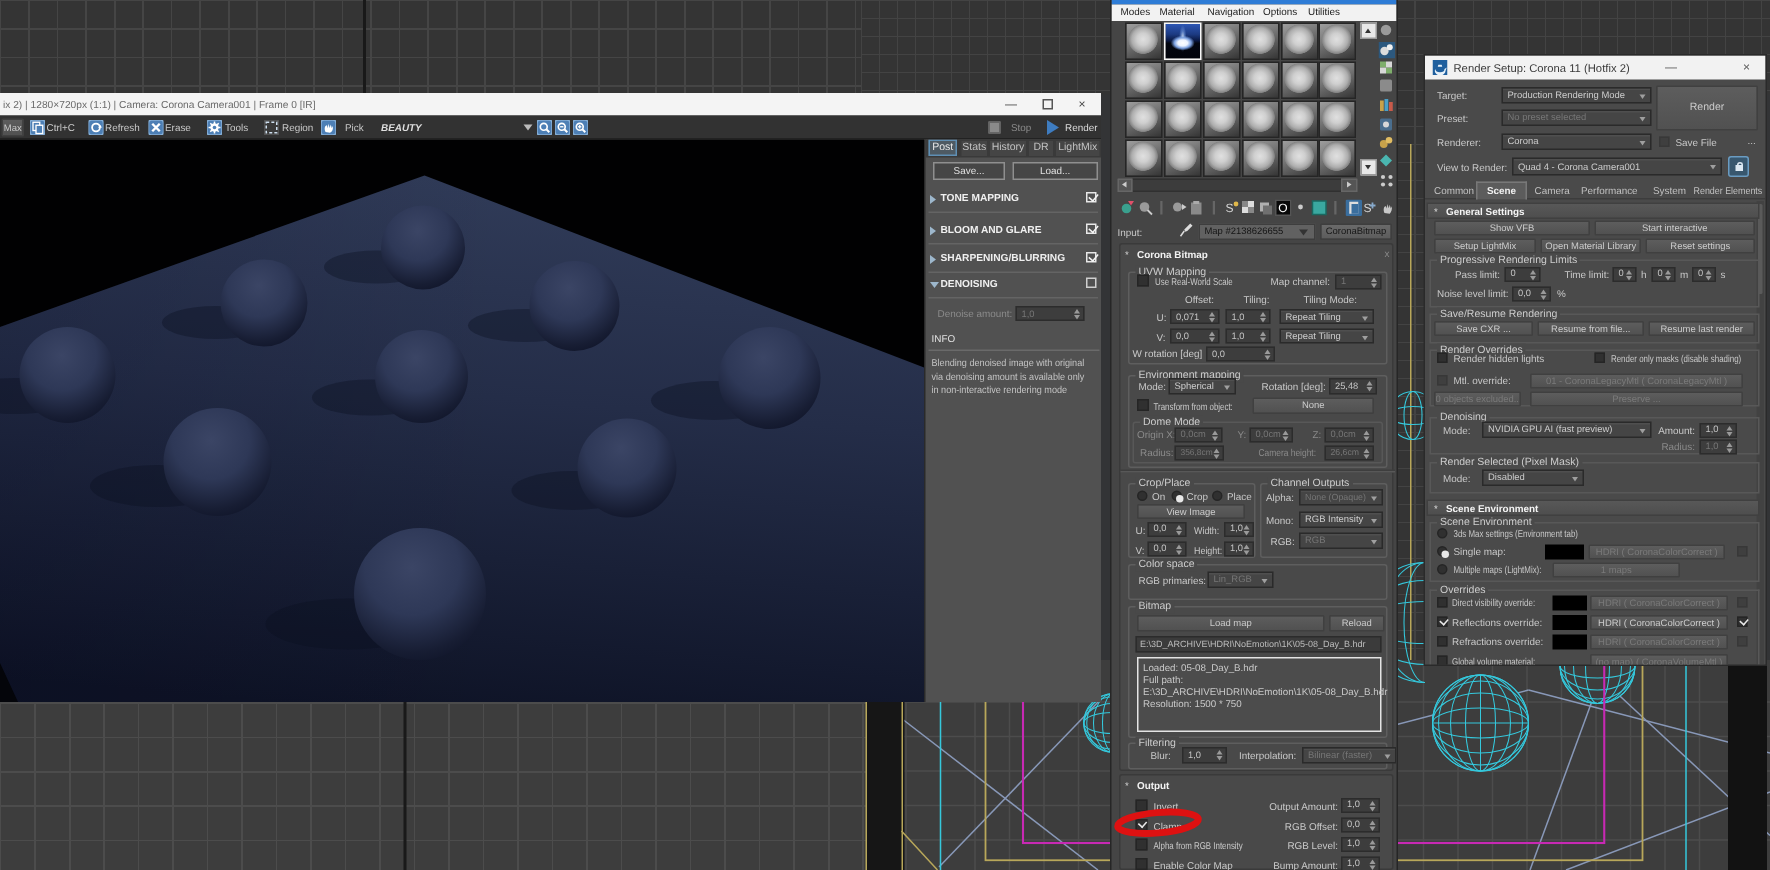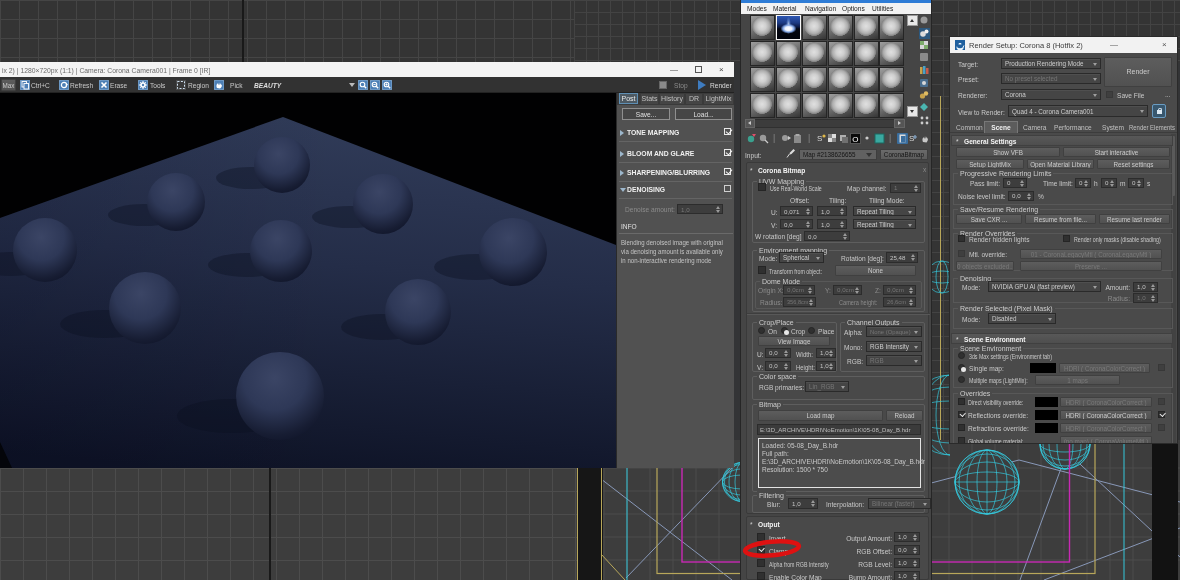--- a/index.html
+++ b/index.html
@@ -597,21 +597,21 @@
       <div class="sp" style="left:147px;top:54px;width:26px;height:10px;">1,0<i></i></div>
     </div>
   </div>
 
   <div id="rs" class="abs" style="left:950px;top:37px;width:227px;height:406px;background:#4a4a4a;box-shadow:0 0 0 1px #2a2a2a;overflow:hidden;">
     <div class="abs" style="left:0;top:0;width:227px;height:16px;background:#f2f2f2;">
       <svg class="abs" style="left:5px;top:3px;" width="10" height="10">
           <rect width="10" height="10" fill="#1e5f9e"></rect>
           <path d="M2 6 a3 2.2 0 0 0 6 0 l1.5 -1 l-0.8 2.2 a3.5 3 0 0 1 -7.2 0 Z M3.5 4.5 h3 l-0.4 -1.4 h-2.2 Z" fill="#e8f2fa"></path>
         </svg>
-      <div class="t" style="left:19px;top:4px;color:#3a3a3a;font-size:7.5px;">Render Setup: Corona 8 (Hotfix 2)</div>
+      <div class="t" style="left:19px;top:4px;color:#3a3a3a;font-size:7.5px;">Render Setup: Corona 11 (Hotfix 2)</div>
       <div class="t" style="left:160px;top:3px;color:#555;font-size:8px;">—</div>
       <div class="t" style="left:212px;top:3px;color:#555;font-size:8px;">×</div>
     </div>
     <div class="t" style="left:8px;top:23px;">Target:</div>
     <div class="dd" style="left:51px;top:21px;width:100px;height:11px;line-height:10px;">Production Rendering Mode</div>
     <div class="btn" style="left:154px;top:20px;width:68px;height:30px;line-height:28px;font-size:7px;">Render</div>
     <div class="t" style="left:8px;top:38px;">Preset:</div>
     <div class="dd off" style="left:51px;top:36px;width:100px;height:11px;line-height:10px;">No preset selected</div>
     <div class="t" style="left:8px;top:54px;">Renderer:</div>
     <div class="dd" style="left:51px;top:52px;width:100px;height:11px;line-height:10px;">Corona</div>

